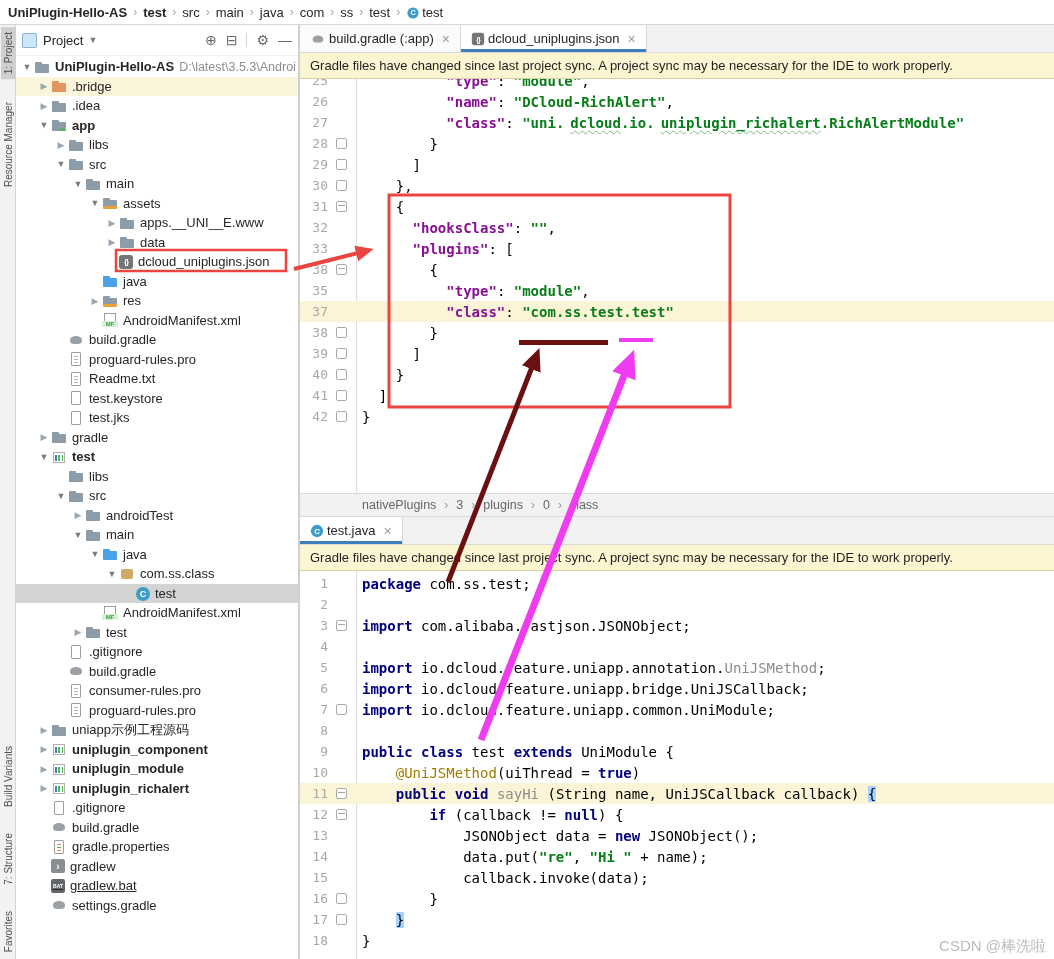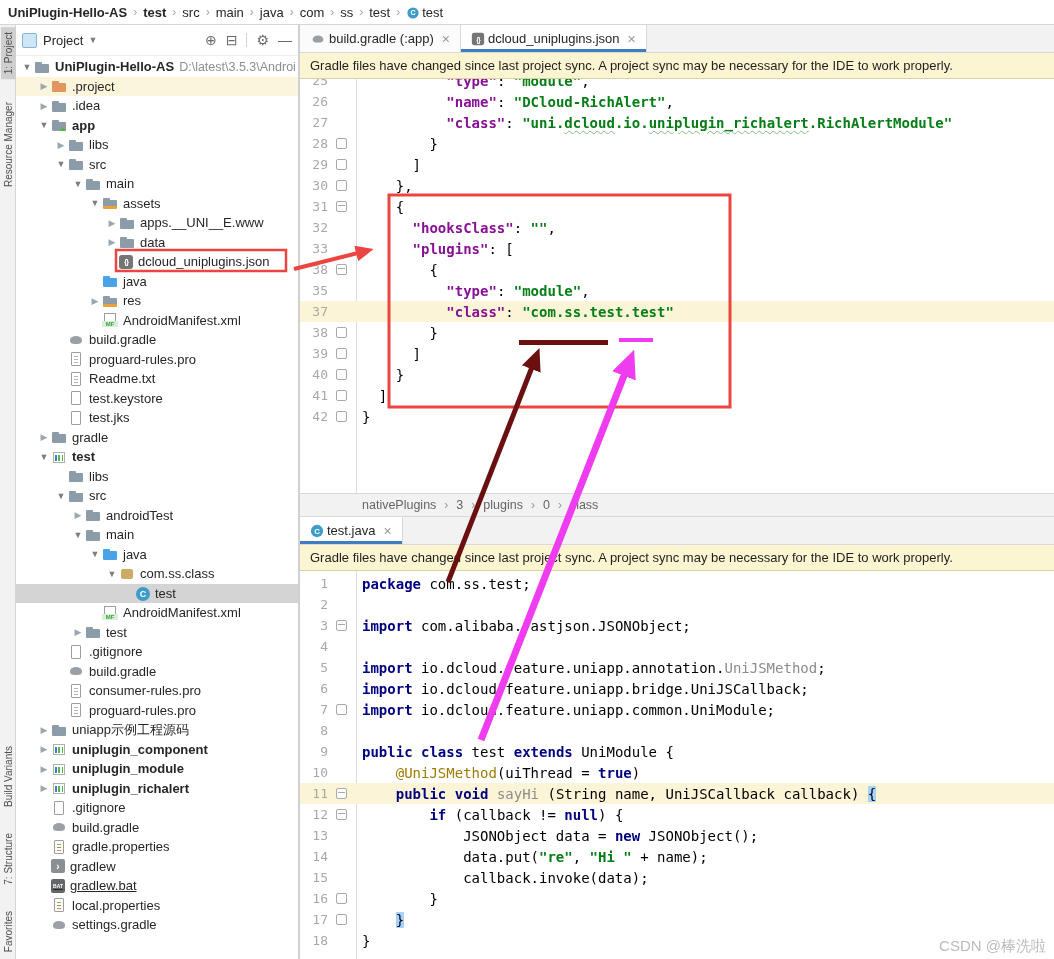--- a/index.html
+++ b/index.html
@@ -104,21 +104,21 @@
   .cl{height:21px;display:flex;align-items:center;}
   .cl.hl{background:#fcf4d6;}
   .ln{width:28px;text-align:right;color:#a8a8a8;font-size:13px;flex:none;padding-right:2px;}
   .foldcol{width:22px;flex:none;display:flex;align-items:center;justify-content:center;}
   .fm{width:9px;height:9px;border:1px solid #a9a9a9;border-radius:2px;background:#fff;position:relative;}
   .fm.fo::after{content:"";position:absolute;left:1px;right:1px;top:3px;height:1px;background:#a9a9a9;}
   .ct{white-space:pre;font-size:14px;padding-left:10px;}
   .seg-d{color:#000;}
   .seg-k{color:#000080;font-weight:700;}
   .seg-s{color:#067d17;font-weight:700;}
-  .seg-st{color:#067d17;font-weight:700;text-decoration:underline wavy #7fbf7f 1px;text-underline-offset:2px;}
+  .seg-st{color:#067d17;font-weight:700;text-decoration:underline wavy #7fbf7f 1px;text-underline-offset:2px;margin-left:6px;}
   .seg-key{color:#871094;font-weight:700;}
   .seg-g{color:#8c8c8c;}
   .seg-a{color:#9e7c00;}
   .seg-sel{background:#a6d2ff;color:#000;}
 
   #bc-mid{position:absolute;left:300px;top:493px;width:754px;height:24px;background:#f2f2f2;
           border-top:1px solid #d9d9d9;border-bottom:1px solid #d9d9d9;box-sizing:border-box;
           display:flex;align-items:center;padding-left:62px;font-size:12.5px;color:#666;}
   #bc-mid .bc-sep{margin:0 8px;color:#999;}
 
@@ -197,21 +197,21 @@
     <div id="tree">
         <div class="trow" style="padding-left: 4px;">
           <span class="arrow">▼</span>
           <span class="ic ic-folder"></span>
           <span class="lbl b">UniPlugin-Hello-AS</span>
           <span class="path">D:\latest\3.5.3\Androi</span>
         </div>
         <div class="trow hlrow" style="padding-left: 21px;">
           <span class="arrow" style="color: rgb(154, 167, 176);">▶</span>
           <span class="ic ic-folder-orange"></span>
-          <span class="lbl">.project</span>
+          <span class="lbl">.bridge</span>
         </div>
         <div class="trow" style="padding-left: 21px;">
           <span class="arrow" style="color: rgb(154, 167, 176);">▶</span>
           <span class="ic ic-folder"></span>
           <span class="lbl">.idea</span>
         </div>
         <div class="trow" style="padding-left: 21px;">
           <span class="arrow">▼</span>
           <span class="ic ic-module-app"></span>
           <span class="lbl b">app</span>
@@ -403,25 +403,20 @@
         </div>
         <div class="trow" style="padding-left: 21px;">
           <span class="arrow"></span>
           <span class="ic ic-shell"></span>
           <span class="lbl">gradlew</span>
         </div>
         <div class="trow" style="padding-left: 21px; text-decoration: underline;">
           <span class="arrow"></span>
           <span class="ic ic-bat"></span>
           <span class="lbl">gradlew.bat</span>
-        </div>
-        <div class="trow" style="padding-left: 21px;">
-          <span class="arrow"></span>
-          <span class="ic ic-props sheet"></span>
-          <span class="lbl">local.properties</span>
         </div>
         <div class="trow" style="padding-left: 21px;">
           <span class="arrow"></span>
           <span class="ic ic-gradle"></span>
           <span class="lbl">settings.gradle</span>
         </div>
       </div>
   </div>
 
   <div id="tabs1" class="tabbar">

